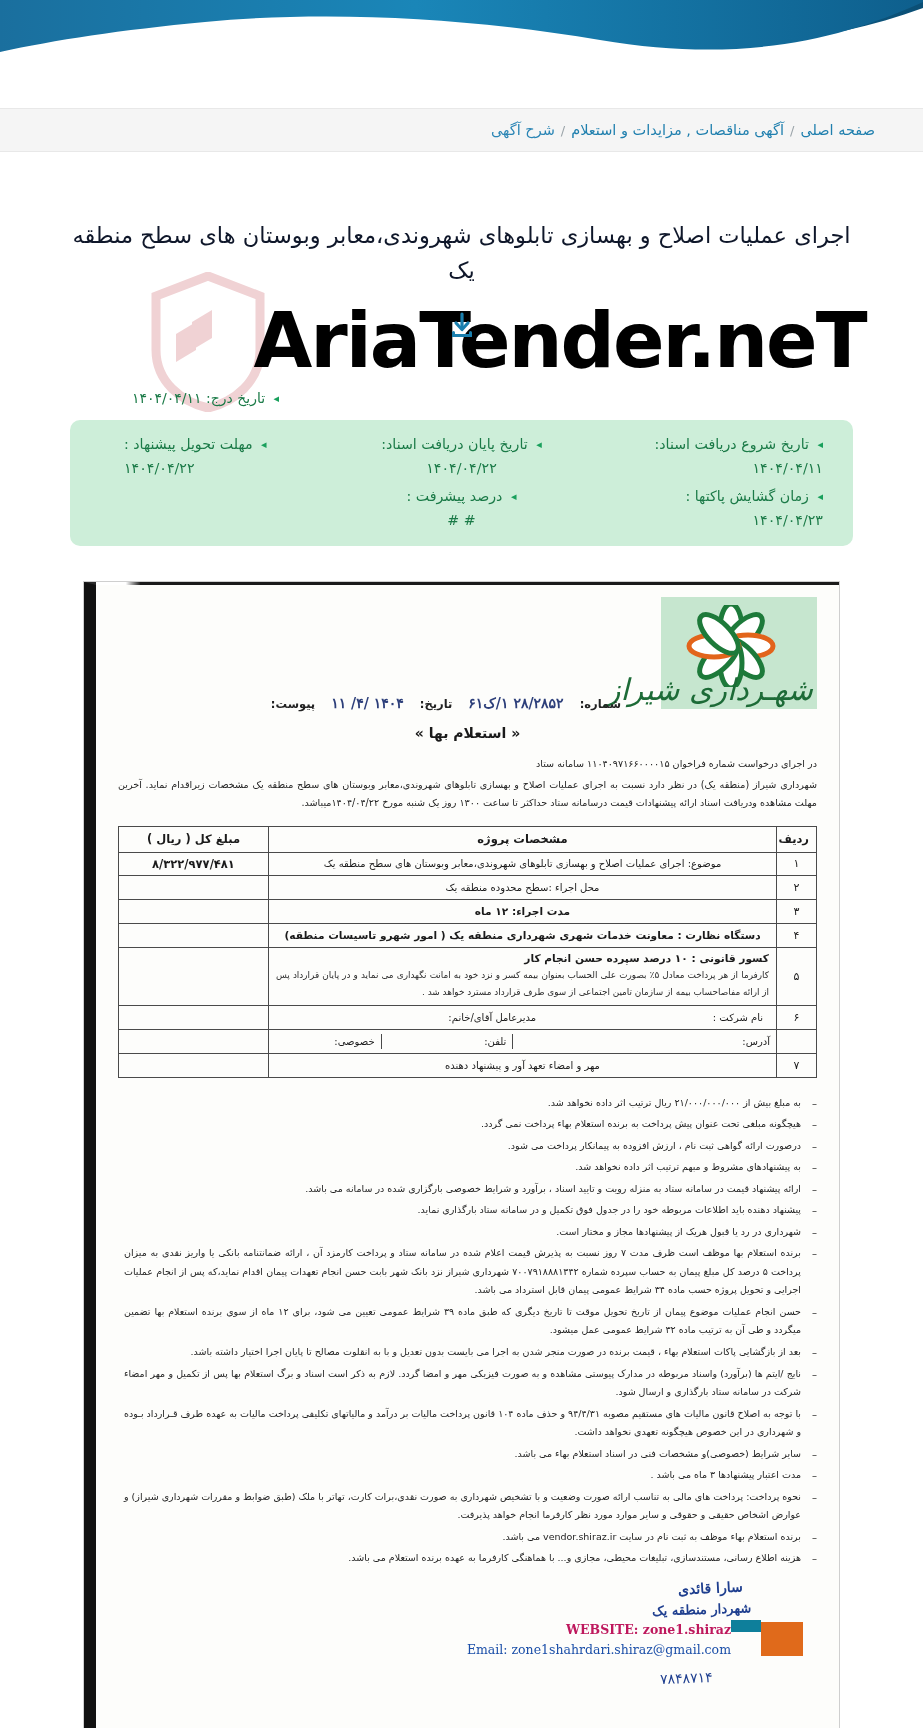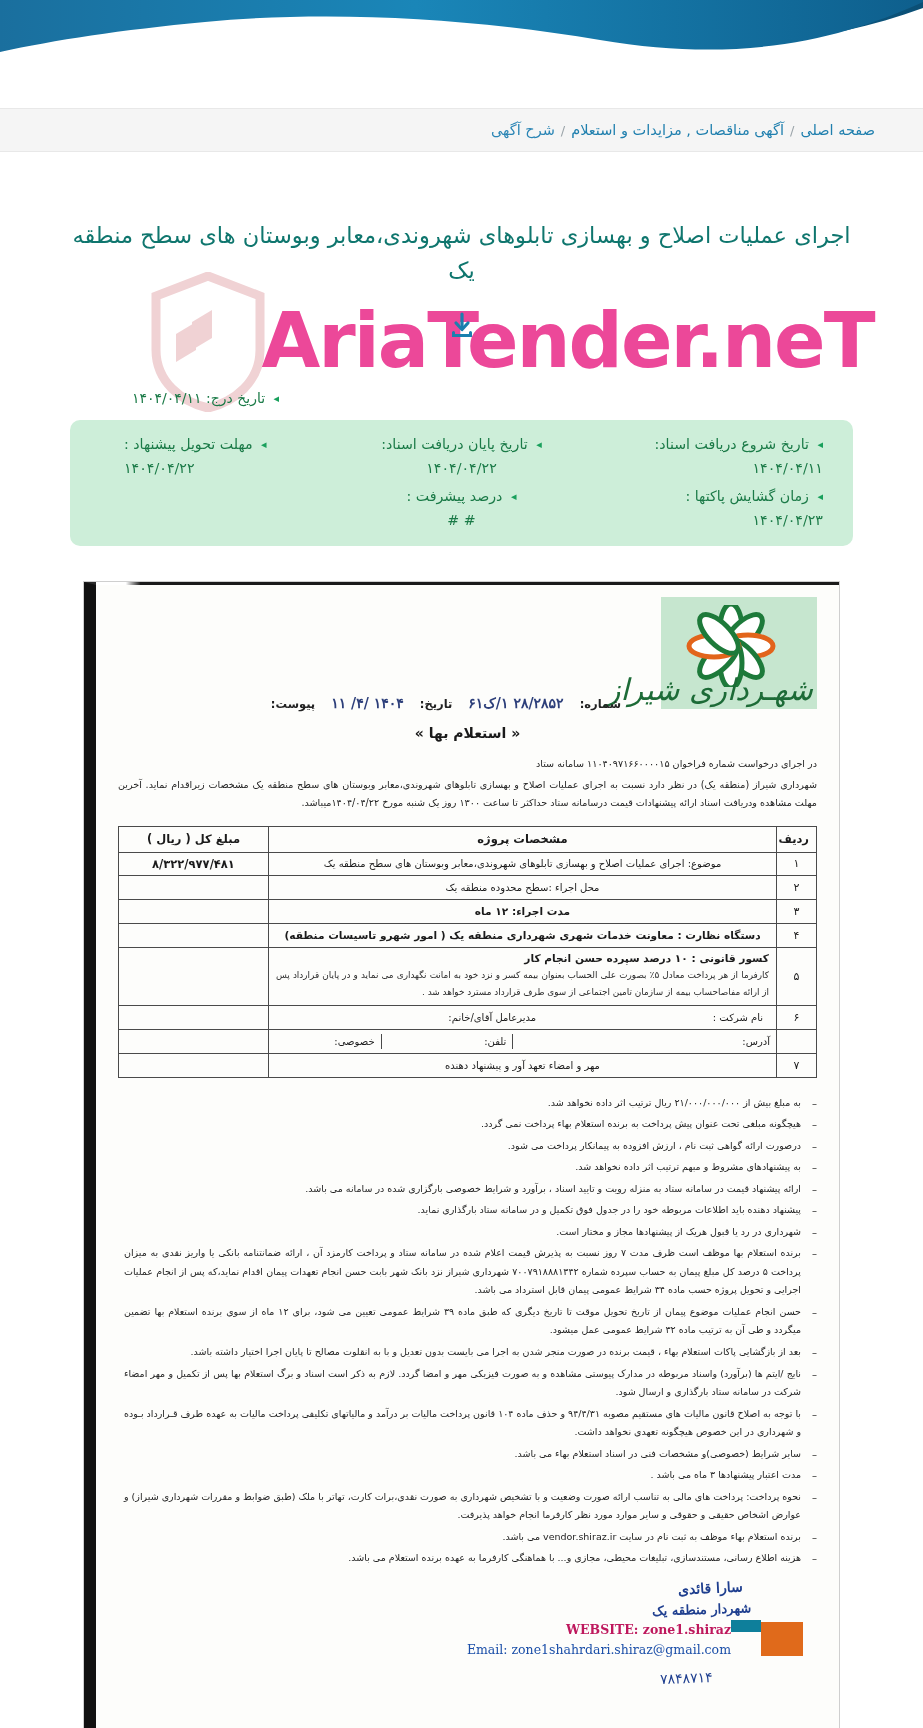--- a/index.html
+++ b/index.html
@@ -69,45 +69,44 @@
     pointer-events: none;
     z-index: 0;
     opacity: 1;
   }
   .wm-text {
     position: absolute;
     left: 112px;
     top: 28px;
     font-size: 76px;
     font-weight: bold;
-    color: #ec4899;
+    color: #000000;
     letter-spacing: -2px;
     font-family: "DejaVu Sans", "Liberation Sans", sans-serif;
     white-space: nowrap;
-    margin-left: 8px;
   }
   .wm-shield {
     position: absolute;
     left: 6px;
     top: 4px;
     width: 120px;
     height: 140px;
   }
 
   
   .title-wrap {
     position: relative;
     z-index: 2;
     margin-top: 66px;
     padding: 0 70px;
     text-align: center;
   }
   .ad-title {
     direction: rtl;
-    color: #0f766e;
+    color: #0f172a;
     font-size: 22.5px;
     line-height: 1.55;
     font-weight: normal;
     margin: 0;
   }
 
   
   .download-row {
     position: relative;
     z-index: 2;

